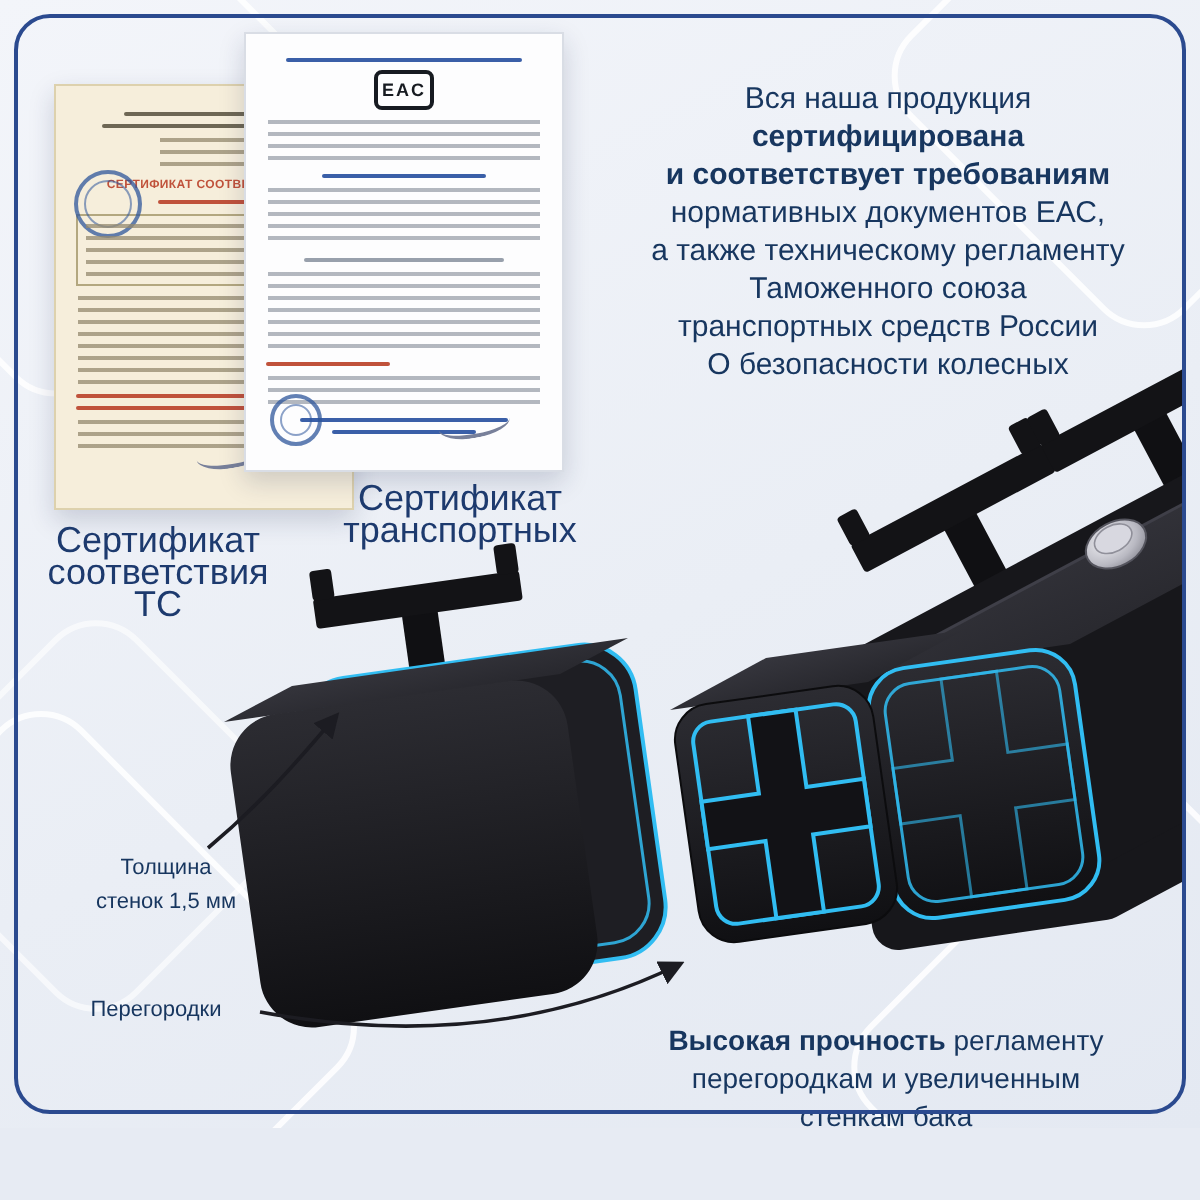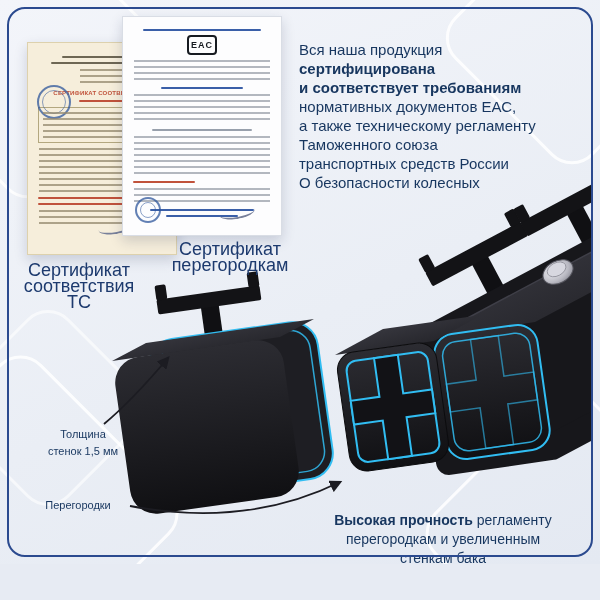--- a/index.html
+++ b/index.html
@@ -50,21 +50,21 @@
   .eac{width:26px;height:16px;border:2px solid #171b21;border-radius:4px;margin:3px auto 4px;
     display:flex;align-items:center;justify-content:center;font-weight:bold;font-size:9px;
     letter-spacing:1px;color:#171b21;}
 
   .cert-label{position:absolute;text-align:center;color:#1d3a6e;font-size:18px;
     line-height:16px;z-index:12;}
   #label-tc{left:12px;top:262px;width:134px;}
   #label-man{left:166px;top:241px;width:128px;}
 
   
-  #headline{position:absolute;left:299px;top:40px;width:290px;
+  #headline{position:absolute;left:299px;top:40px;width:290px;text-align:center;
     color:#17365f;font-size:15px;line-height:19px;z-index:12;}
   .hl-bold{font-weight:bold;}
 
   
   .callout{position:absolute;text-align:center;color:#17365f;font-size:11px;
     line-height:17px;z-index:12;}
   #co-thickness{left:28px;top:426px;width:110px;}
   #co-baffles{left:24px;top:497px;width:108px;}
 
   
@@ -205,21 +205,21 @@
     <div class="seal" id="seal-man"></div>
     <div class="sig" id="sig-man"></div>
   </div>
 
   <div class="cert-label" id="label-tc">
     <div>Сертификат</div>
     <div>соответствия ТС</div>
   </div>
   <div class="cert-label" id="label-man">
     <div>Сертификат</div>
-    <div>перегородкам</div>
+    <div>транспортных</div>
   </div>
 
   <div id="headline">
     <div>Вся наша продукция</div>
     <div class="hl-bold">сертифицирована</div>
     <div class="hl-bold">и соответствует требованиям</div>
     <div>нормативных документов ЕАС,</div>
     <div>а также техническому регламенту</div>
     <div>Таможенного союза</div>
     <div>транспортных средств России</div>

